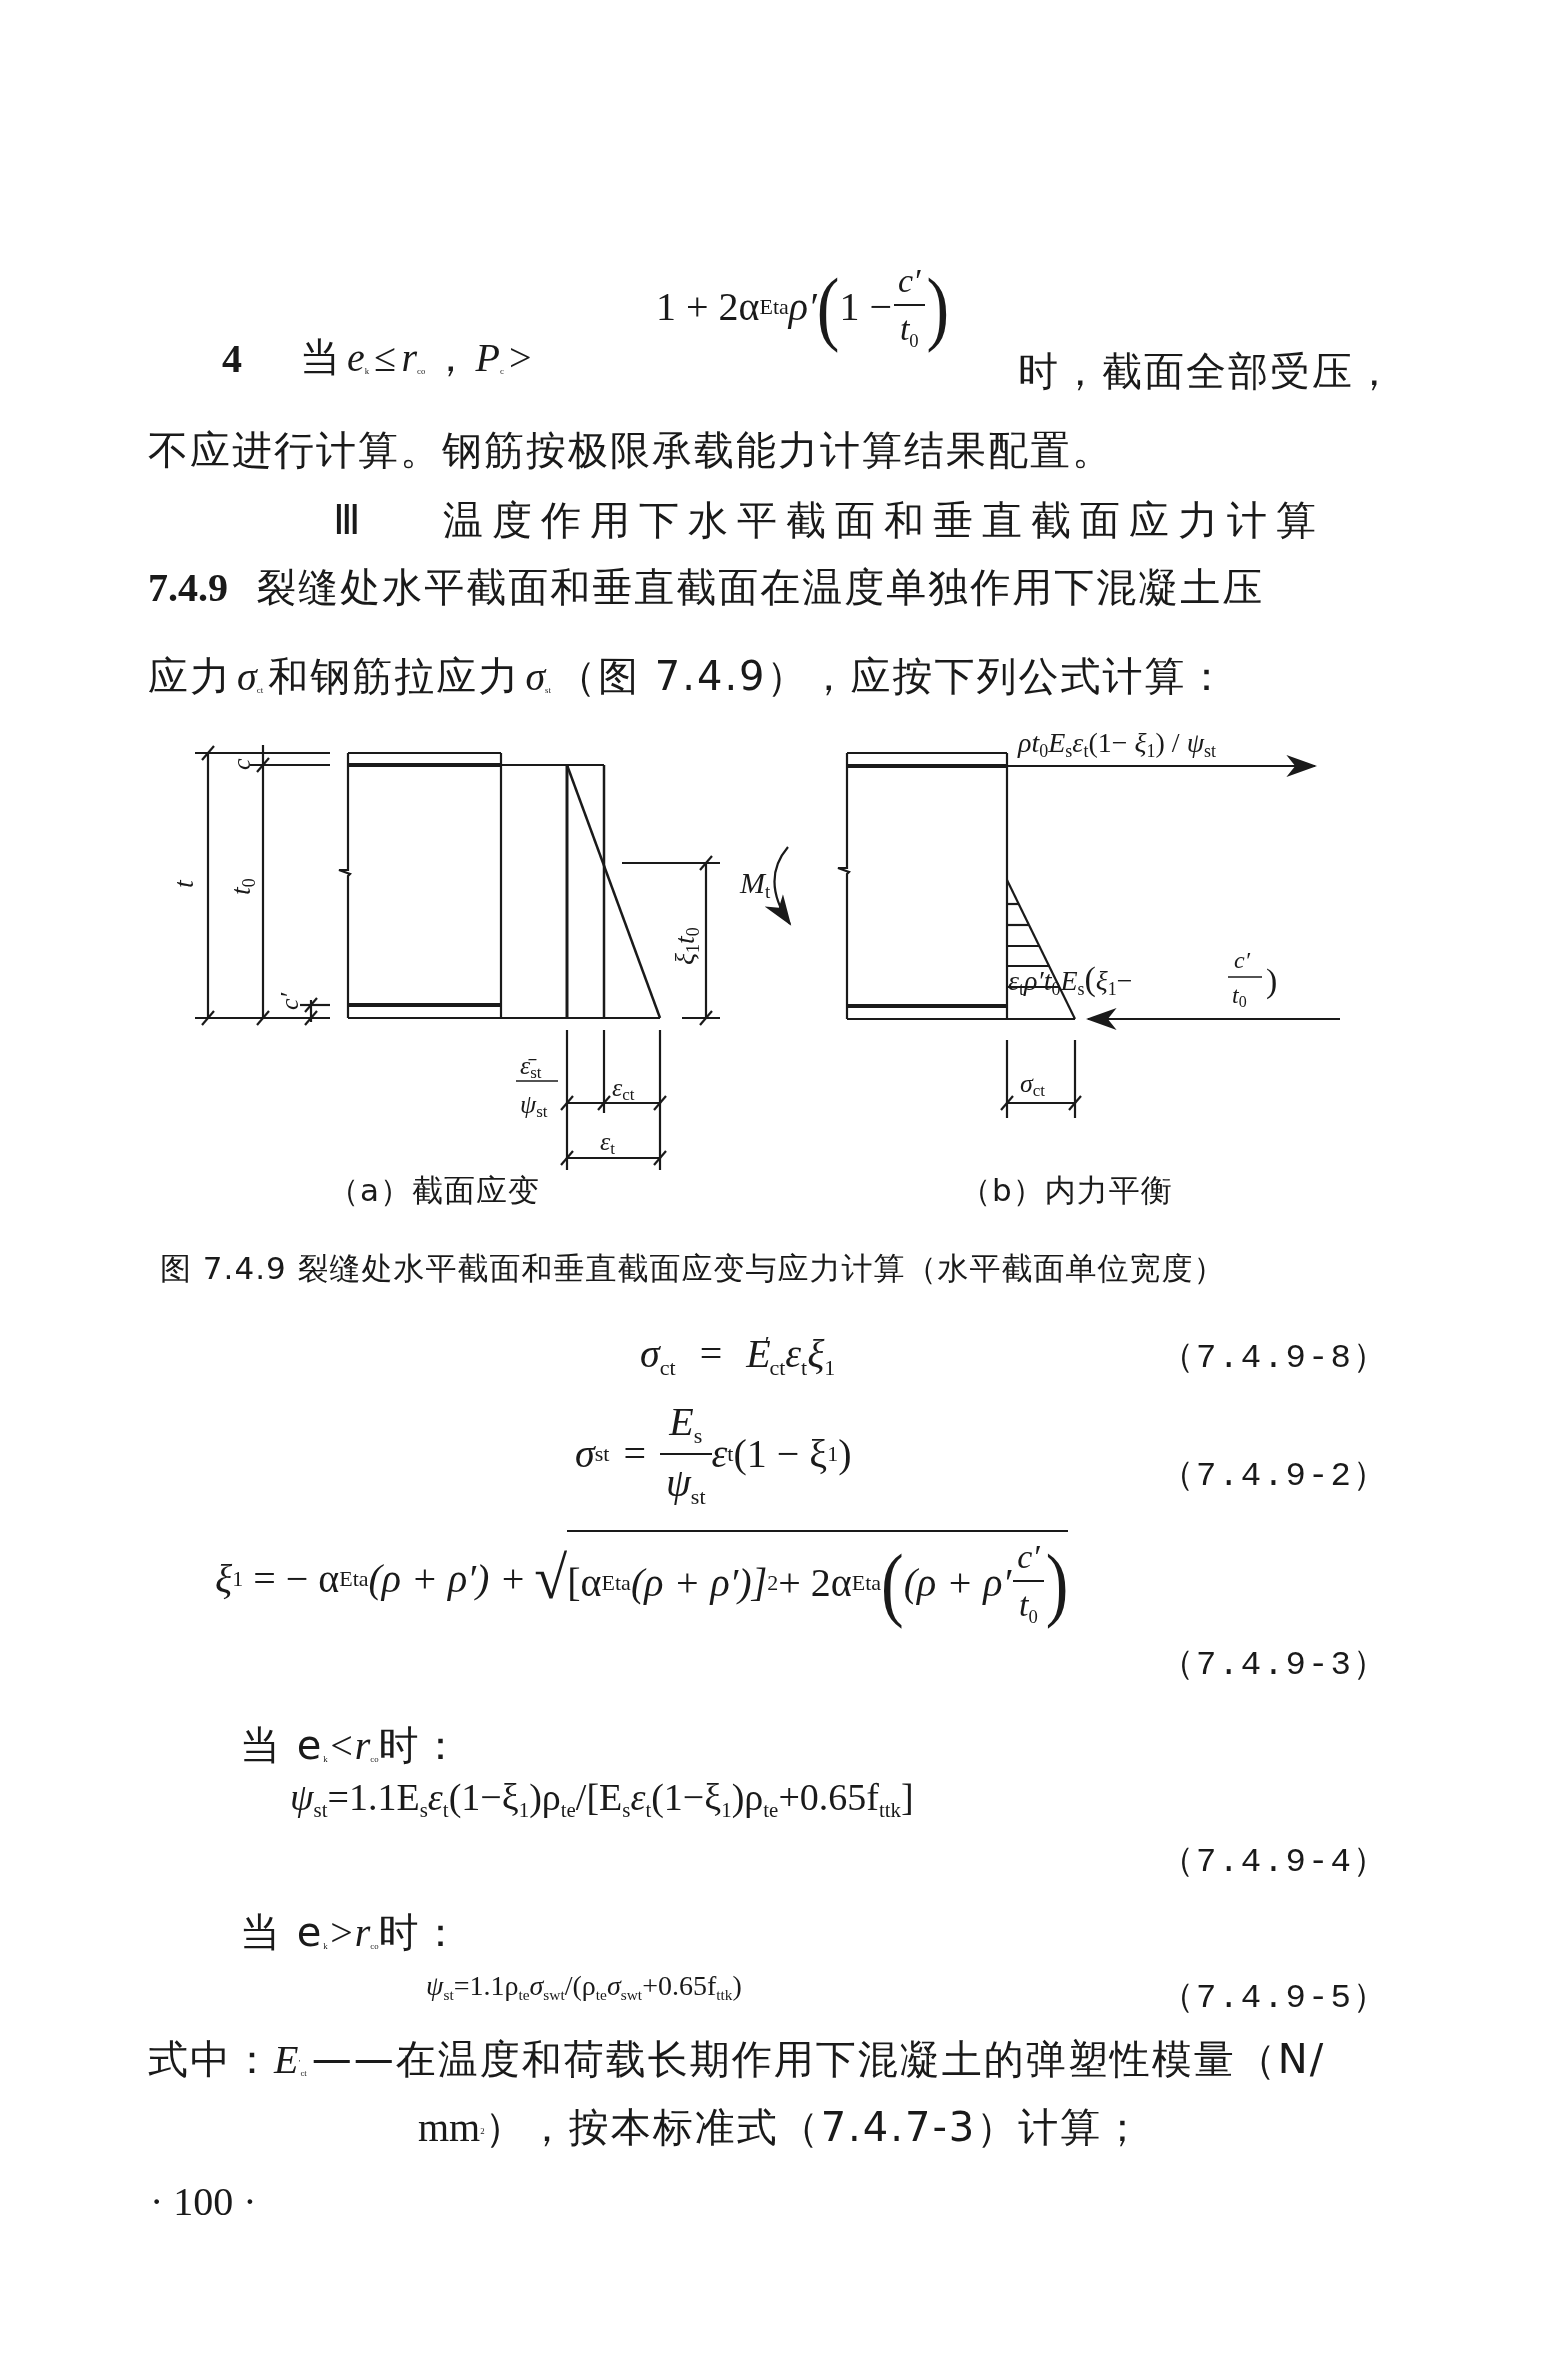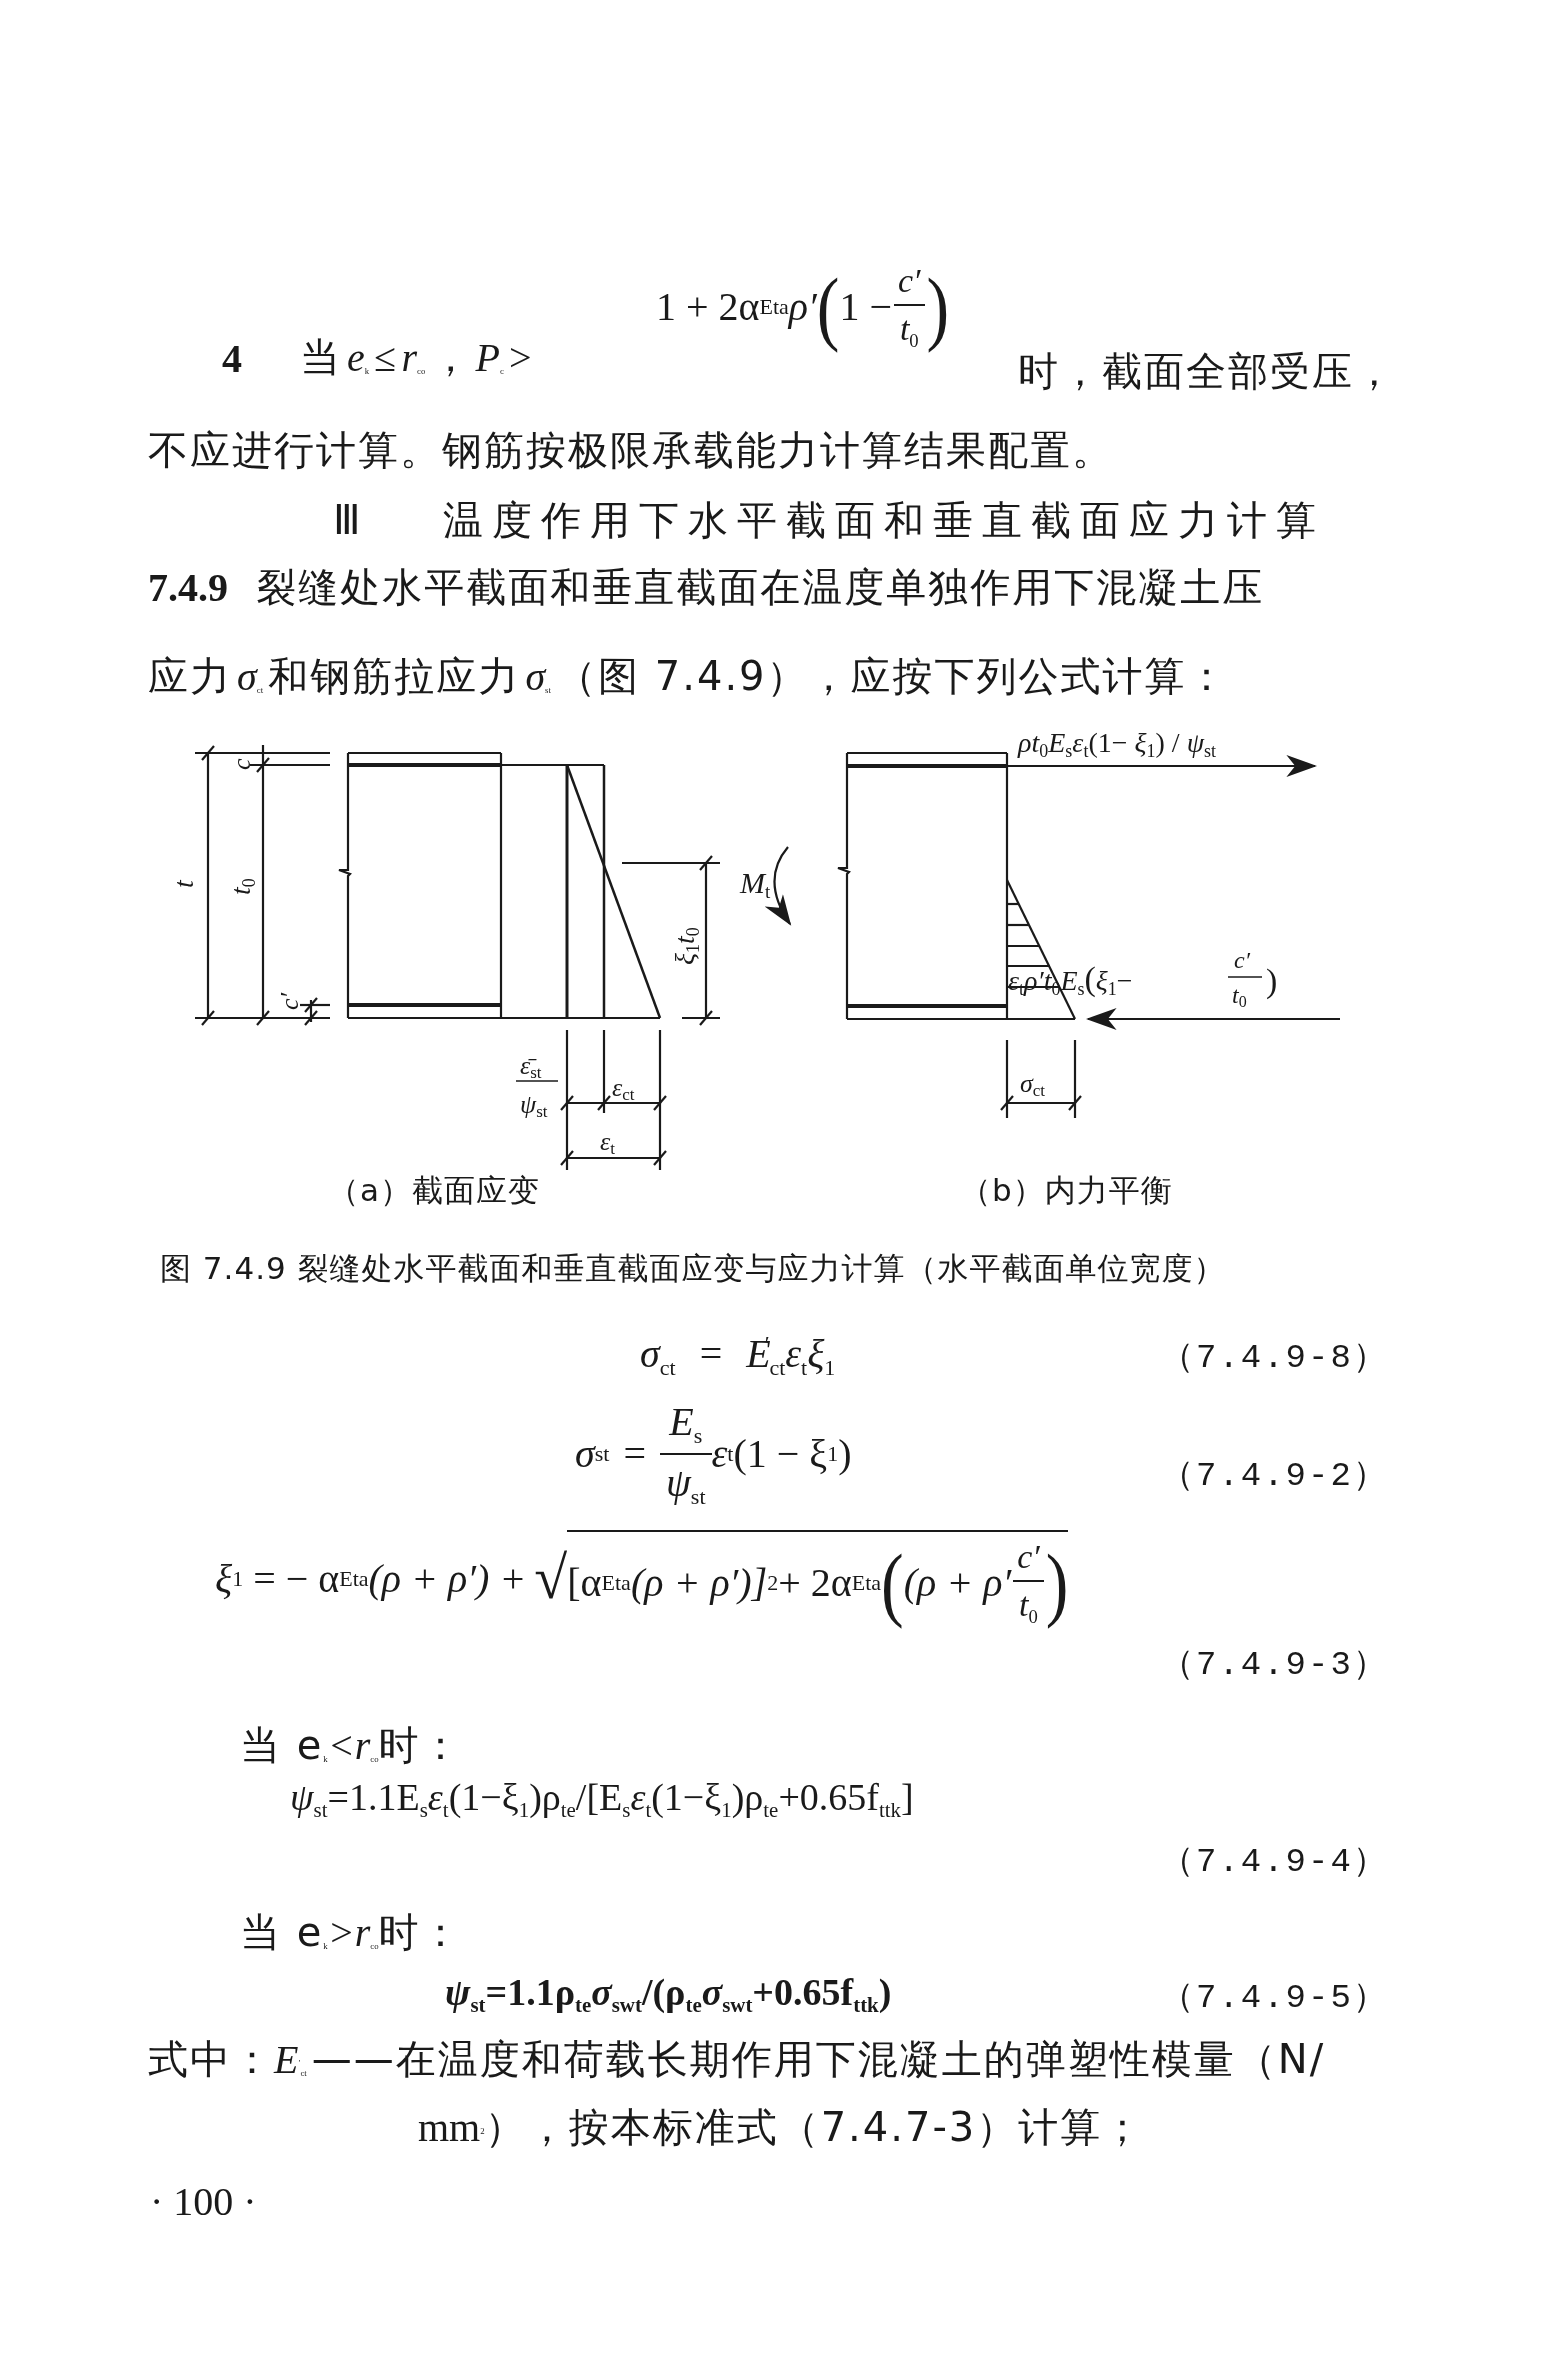--- a/index.html
+++ b/index.html
@@ -233,21 +233,21 @@
   <span class="cn">当 e</span><span class="m sub">k</span><span class="m i">&lt;r</span><span class="m sub">co</span><span class="cn">时：</span>
 </div>
 <div class="abs m" style="left:290px; top:1775px; font-size:38px;">
   <span class="i">ψ</span><span class="sub">st</span><span>=1.1E</span><span class="sub">s</span><span class="i">ε</span><span class="sub">t</span><span>(1−ξ</span><span class="sub">1</span><span>)ρ</span><span class="sub">te</span><span>/[E</span><span class="sub">s</span><span class="i">ε</span><span class="sub">t</span><span>(1−ξ</span><span class="sub">1</span><span>)ρ</span><span class="sub">te</span><span>+0.65f</span><span class="sub">ttk</span><span>]</span>
 </div>
 <div class="abs eqno" style="left:1160px; top:1837px;">（7.4.9-4）</div>
 
 <div class="abs" style="left:240px; top:1905px;">
   <span class="cn">当 e</span><span class="m sub">k</span><span class="m i">&gt;r</span><span class="m sub">co</span><span class="cn">时：</span>
 </div>
-<div class="abs m" style="left:445px; top:1970px; font-size:38px;font-weight:bold;">
+<div class="abs m" style="left:426px; top:1970px; font-size:28px;">
   <span class="i">ψ</span><span class="sub">st</span><span>=1.1ρ</span><span class="sub">te</span><span class="i">σ</span><span class="sub">swt</span><span>/(ρ</span><span class="sub">te</span><span class="i">σ</span><span class="sub">swt</span><span>+0.65f</span><span class="sub">ttk</span><span>)</span>
 </div>
 <div class="abs eqno" style="left:1160px; top:1973px;">（7.4.9-5）</div>
 
 <div class="abs" style="left:148px; top:2032px;">
   <span class="cn">式中：</span><span class="m i">E</span><span class="m sup">′</span><span class="m sub">ct</span>
   <span class="cn">——</span><span class="cn">在温度和荷载长期作用下混凝土的弹塑性模量（N/</span>
 </div>
 <div class="abs" style="left:418px; top:2100px;">
   <span class="m">mm</span><span class="m sup">2</span><span class="cn">），按本标准式（7.4.7-3）计算；</span>

